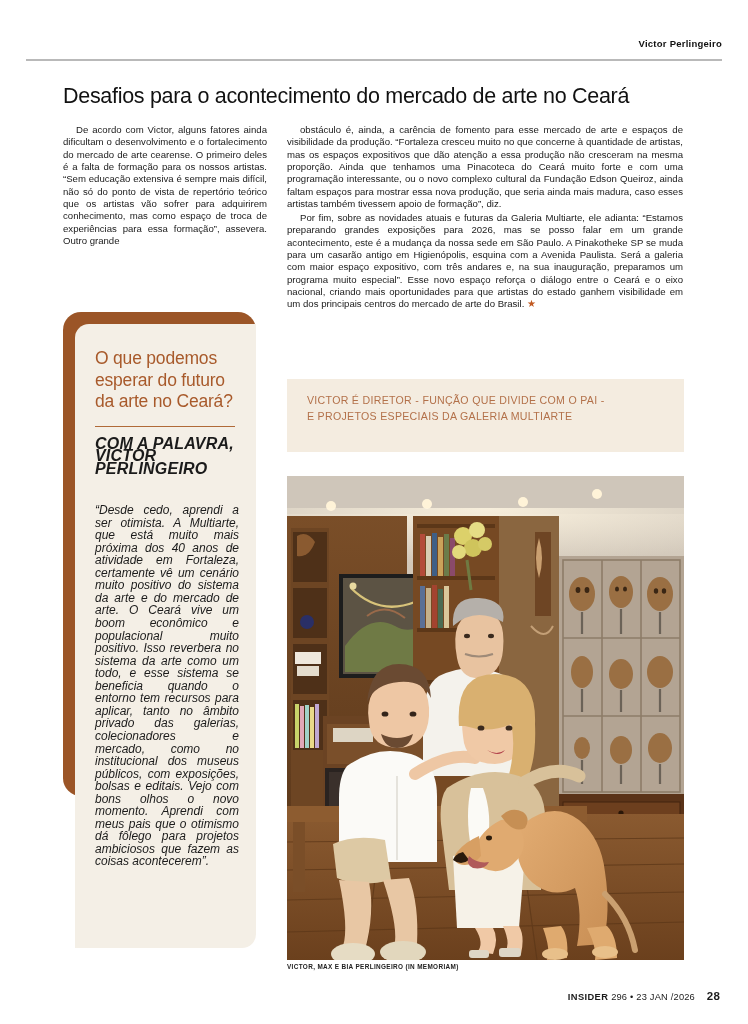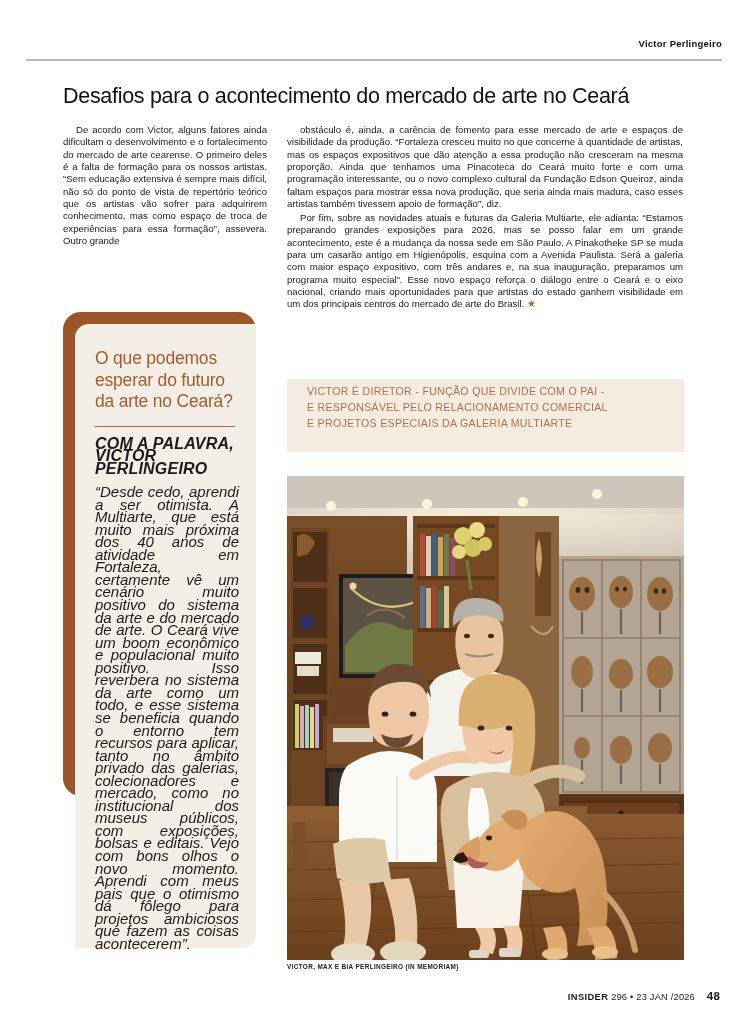--- a/index.html
+++ b/index.html
@@ -124,37 +124,37 @@
   }
   .sb-kicker {
     font-size: 16px;
     line-height: 12.4px;
     font-weight: bold;
     font-style: italic;
     color: #1b1b1b;
     letter-spacing: 0.2px;
   }
   .sb-quote {
-    margin-top: 11px;
-    font-size: 15px;
+    margin-top: 29px;
+    font-size: 12px;
     line-height: 12.55px;
     font-style: italic;
     text-align: justify;
     color: #1b1b1b;
   }
 
   
   .creditbox {
     position: absolute;
     left: 287px;
     top: 379px;
     width: 397px;
     height: 73px;
     background: #f4ece0;
-    padding: 4px 18px 0 20px;
+    padding: 13px 18px 0 20px;
   }
   .creditbox .line {
     font-size: 10.6px;
     line-height: 16.2px;
     color: #b3714a;
     letter-spacing: 0.3px;
   }
 
   
   .photo {
@@ -221,21 +221,20 @@
       <div class="sb-kicker">
         <div>COM A PALAVRA,</div>
         <div>VICTOR PERLINGEIRO</div>
       </div>
       <div class="sb-quote">“Desde cedo, aprendi a ser otimista. A Multiarte, que está muito mais próxima dos 40 anos de atividade em Fortaleza, certamente vê um cenário muito positivo do sistema da arte e do mercado de arte. O Ceará vive um boom econômico e populacional muito positivo. Isso reverbera no sistema da arte como um todo, e esse sistema se beneficia quando o entorno tem recursos para aplicar, tanto no âmbito privado das galerias, colecionadores e mercado, como no institucional dos museus públicos, com exposições, bolsas e editais. Vejo com bons olhos o novo momento. Aprendi com meus pais que o otimismo dá fôlego para projetos ambiciosos que fazem as coisas acontecerem”.</div>
     </div>
   </div>
 
   <div class="creditbox">
     <div class="line">VICTOR É DIRETOR - FUNÇÃO QUE DIVIDE COM O PAI -</div>
-    <div class="line">E RESPONSÁVEL PELO RELACIONAMENTO COMERCIAL</div>
     <div class="line">E PROJETOS ESPECIAIS DA GALERIA MULTIARTE</div>
   </div>
 
   <div class="photo">
     <svg viewBox="0 0 397 484" preserveAspectRatio="xMidYMid slice">
       <defs>
         <linearGradient id="wallG" x1="0" y1="0" x2="0" y2="1">
           <stop offset="0" stop-color="#d8cfc2"></stop>
             <stop offset="1" stop-color="#b8a893"></stop>
         </linearGradient>
@@ -449,16 +448,16 @@
         <path d="M318 418 q24 24 30 56" stroke="#caa070" stroke-width="6" fill="none" stroke-linecap="round"></path>
       </g>
     </svg>
   </div>
 
   <div class="photo-caption">VICTOR, MAX E BIA PERLINGEIRO (IN MEMORIAM)</div>
 
   <div class="footer">
     <span class="brand">INSIDER</span>
     <span>296 • 23 JAN /2026</span>
-    <span class="pagenum">48</span>
+    <span class="pagenum">28</span>
   </div>
 
 </div>
 
 </body></html>

